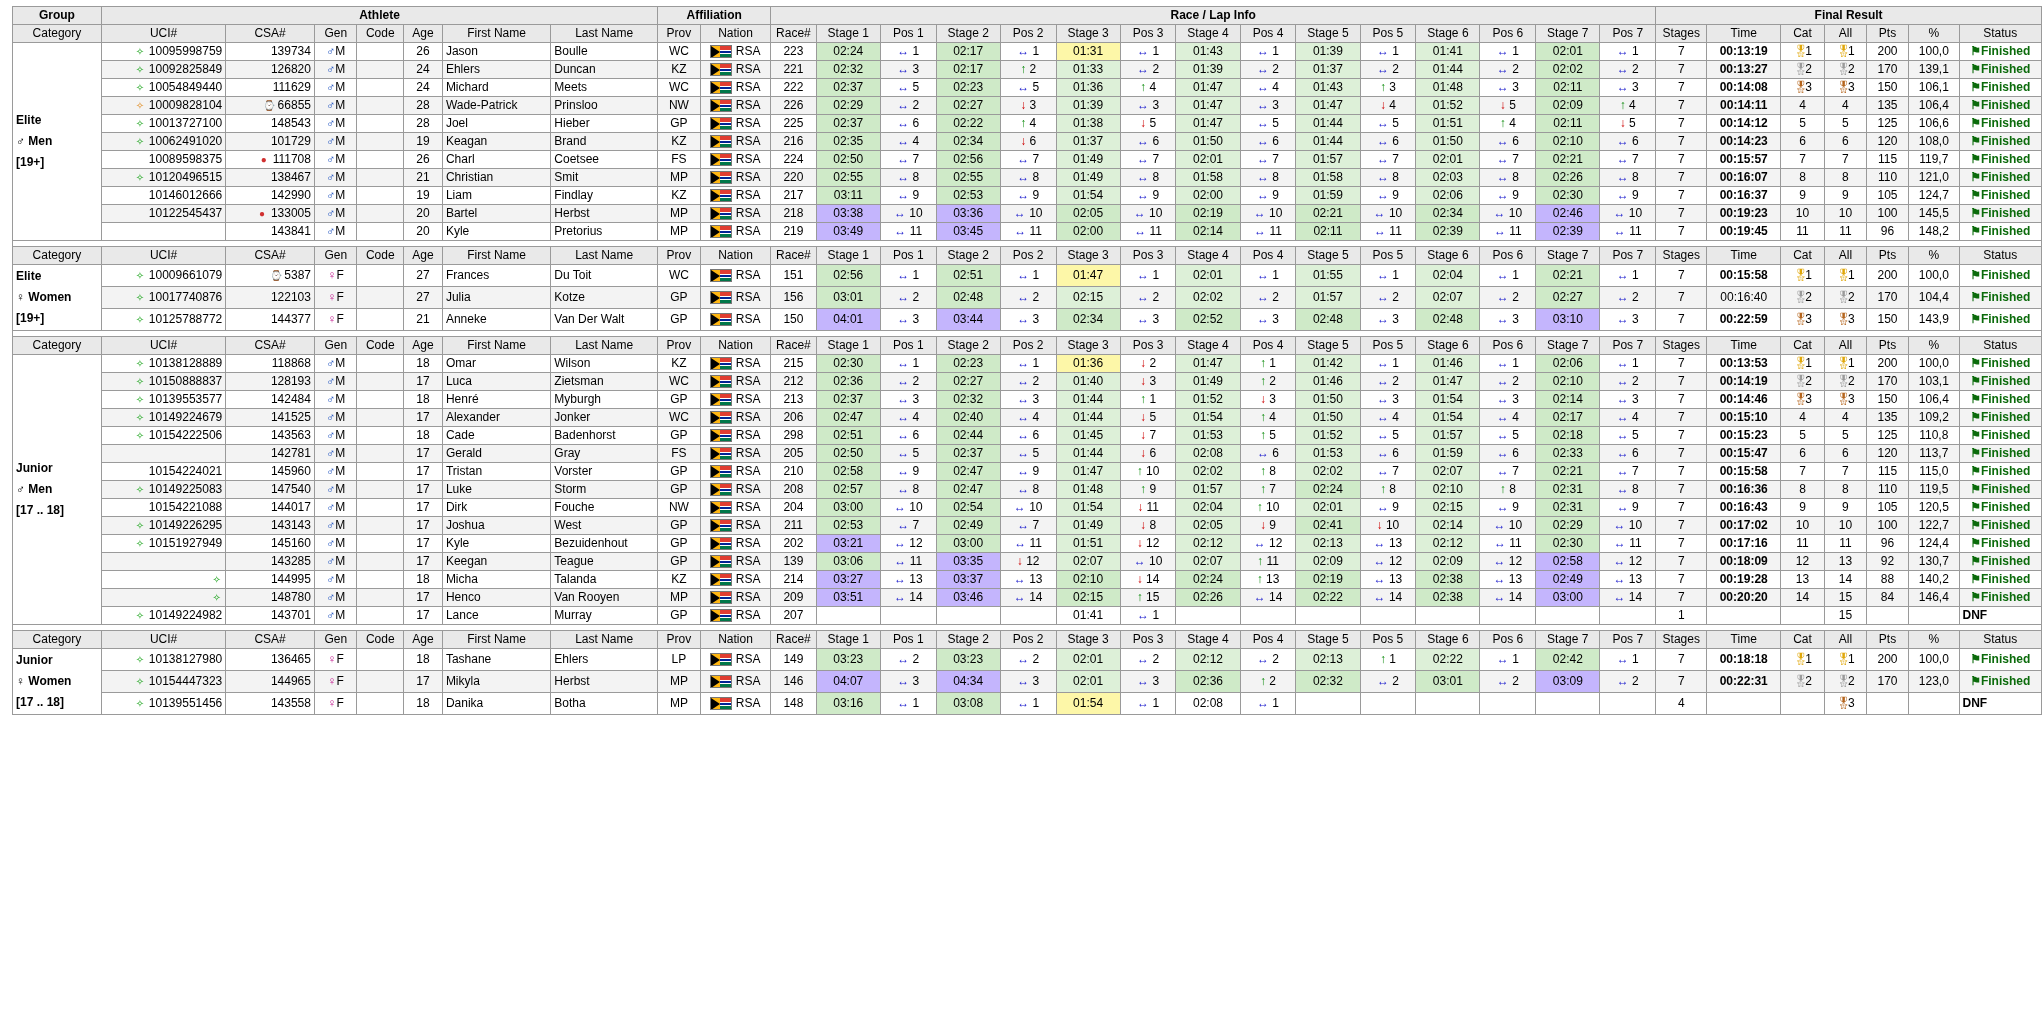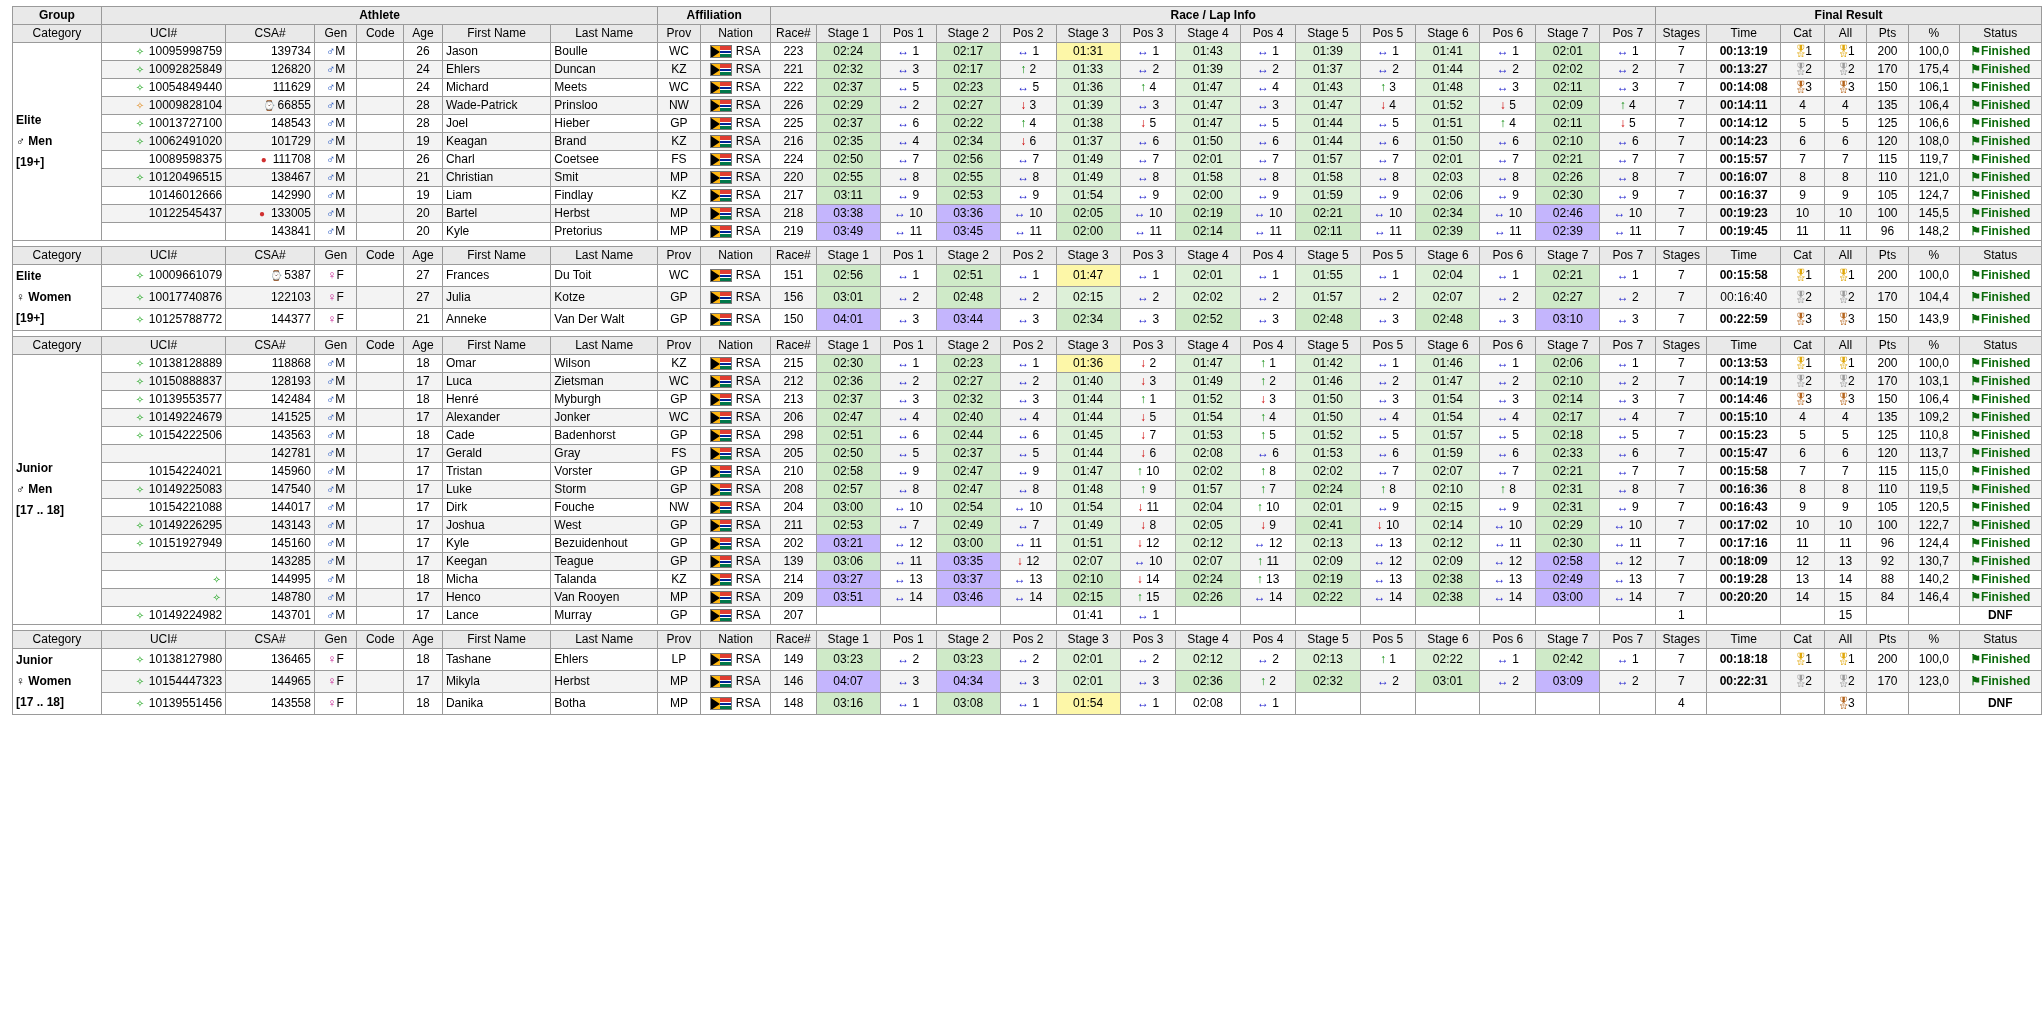--- a/index.html
+++ b/index.html
@@ -21,21 +21,21 @@
   .stg{text-align:center;}
   .g1{background:#ddf0d8;}
   .g2{background:#cfeac8;}
   .g3{background:#c4b5fd;}
   .yel{background:#fdf7a8;}
   .pos{text-align:center;font-size:11px;}
   .arr-eq{color:#1a1acc;}
   .arr-up{color:#0a8a0a;}
   .arr-dn{color:#cc0000;}
   .fin{color:#0b6b0b;font-weight:bold;text-align:center;padding-left:2px;}
-  .dnf{font-weight:bold;text-align:center;}
+  .dnf{font-weight:bold;}
   .flag{display:inline-block;width:22px;height:13px;position:relative;overflow:hidden;vertical-align:middle;border:1px solid #777;box-sizing:border-box;}
   .flag i{position:absolute;display:block;}
   .f-r{top:0;left:0;width:100%;height:33%;background:#e03c31;}
   .f-w{top:33%;left:0;width:100%;height:10%;background:#fff;}
   .f-b{top:43%;left:0;width:100%;height:14%;background:#002395;}
   .f-w2{top:57%;left:0;width:100%;height:10%;background:#fff;}
   .f-g{top:67%;left:0;width:100%;height:33%;background:#007749;}
   .f-y{top:0;left:0;width:9px;height:100%;background:#ffb612;}
   .f-k{top:0;left:0;width:0;height:0;border-top:6px solid transparent;border-bottom:6px solid transparent;border-left:9px solid #000;}
   .ico{display:inline-block;width:11px;text-align:center;font-size:10px;}
@@ -197,21 +197,21 @@
           <td class="pos"><span class="arr-eq">↔</span> 2</td>
           <td class="stg g1">01:44</td>
           <td class="pos"><span class="arr-eq">↔</span> 2</td>
           <td class="stg g2">02:02</td>
           <td class="pos"><span class="arr-eq">↔</span> 2</td>
           <td class="c">7</td>
           <td class="c" style="font-weight:bold">00:13:27</td>
           <td class="c"><span class="medal m-sil">🎖</span>2</td>
           <td class="c"><span class="medal m-sil">🎖</span>2</td>
           <td class="c">170</td>
-          <td class="c">175,4</td>
+          <td class="c">139,1</td>
           <td class="fin"><span>⚑</span>Finished</td>
         </tr>
         <tr class="row-wh">
           <td class="r"><span class="ico ico-up">✧</span> 10054849440</td>
           <td class="r"><span class="ico"></span> 111629</td>
           <td class="c"><span class="gen-m">♂</span>M</td>
           <td class="c"></td>
           <td class="c">24</td>
           <td class="l">Michard</td>
           <td class="l">Meets</td>

